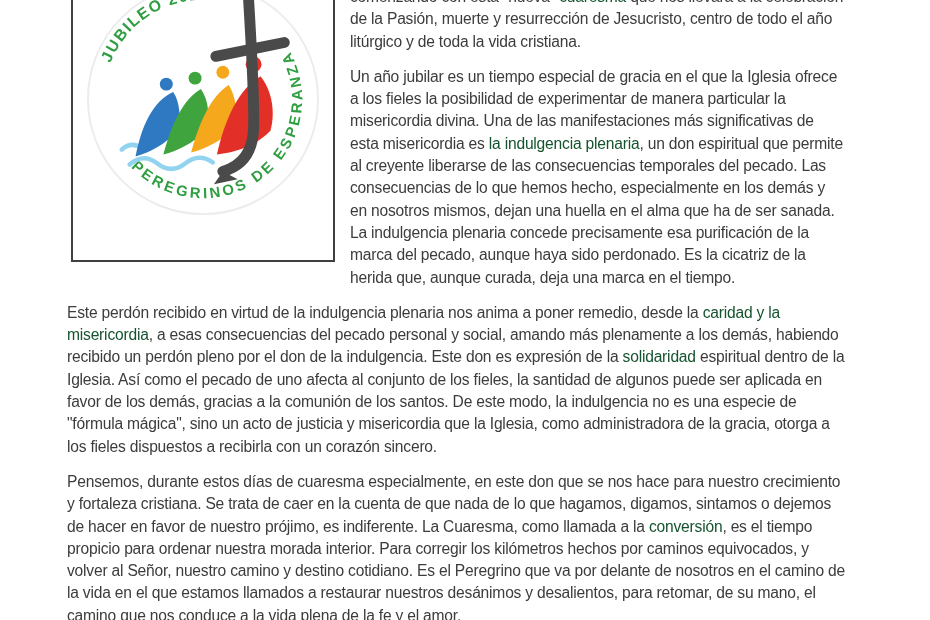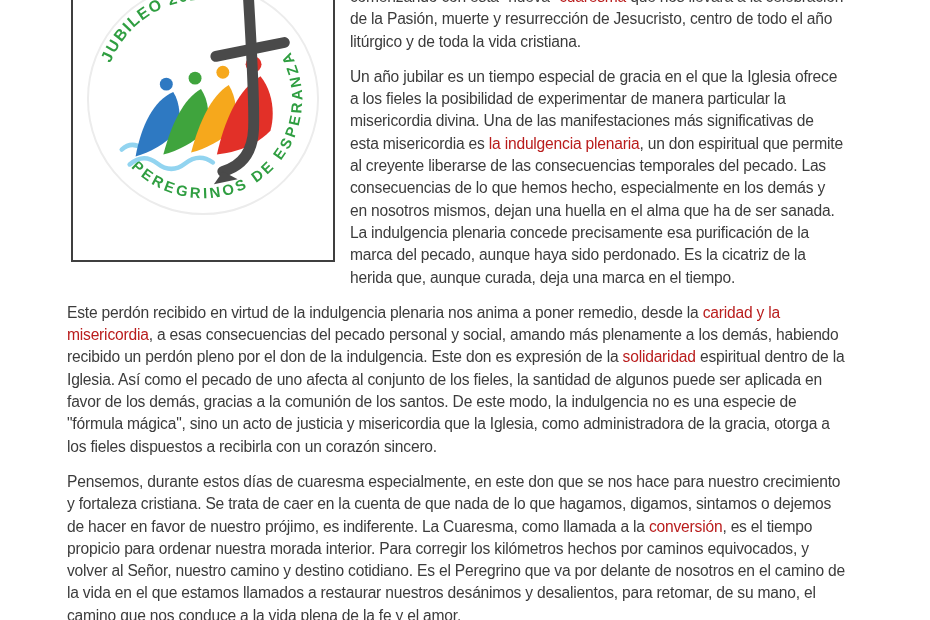--- a/index.html
+++ b/index.html
@@ -25,21 +25,21 @@
     box-sizing:border-box;
     border:2px solid #3f3f3f;
     background:#ffffff;
     margin:0 15px 8px 4px;
     padding:0;
     position:relative;
   }
   .logo-box svg{position:absolute;top:-8px;left:11px;}
   .arc-text{fill:#2f9e41;font-family:"Liberation Sans",sans-serif;font-weight:bold;}
   p{margin:0 0 13px 0;}
-  a.link{color:#b91c1c;text-decoration:none;cursor:pointer;}
+  a.link{color:#14532d;text-decoration:none;cursor:pointer;}
 </style>
 </head>
 <body>
 
 <div class="viewport">
   <div class="content">
 
     <figure class="logo-box">
       <svg width="238" height="238" viewBox="0 0 240 240" aria-hidden="true">
         <defs>

